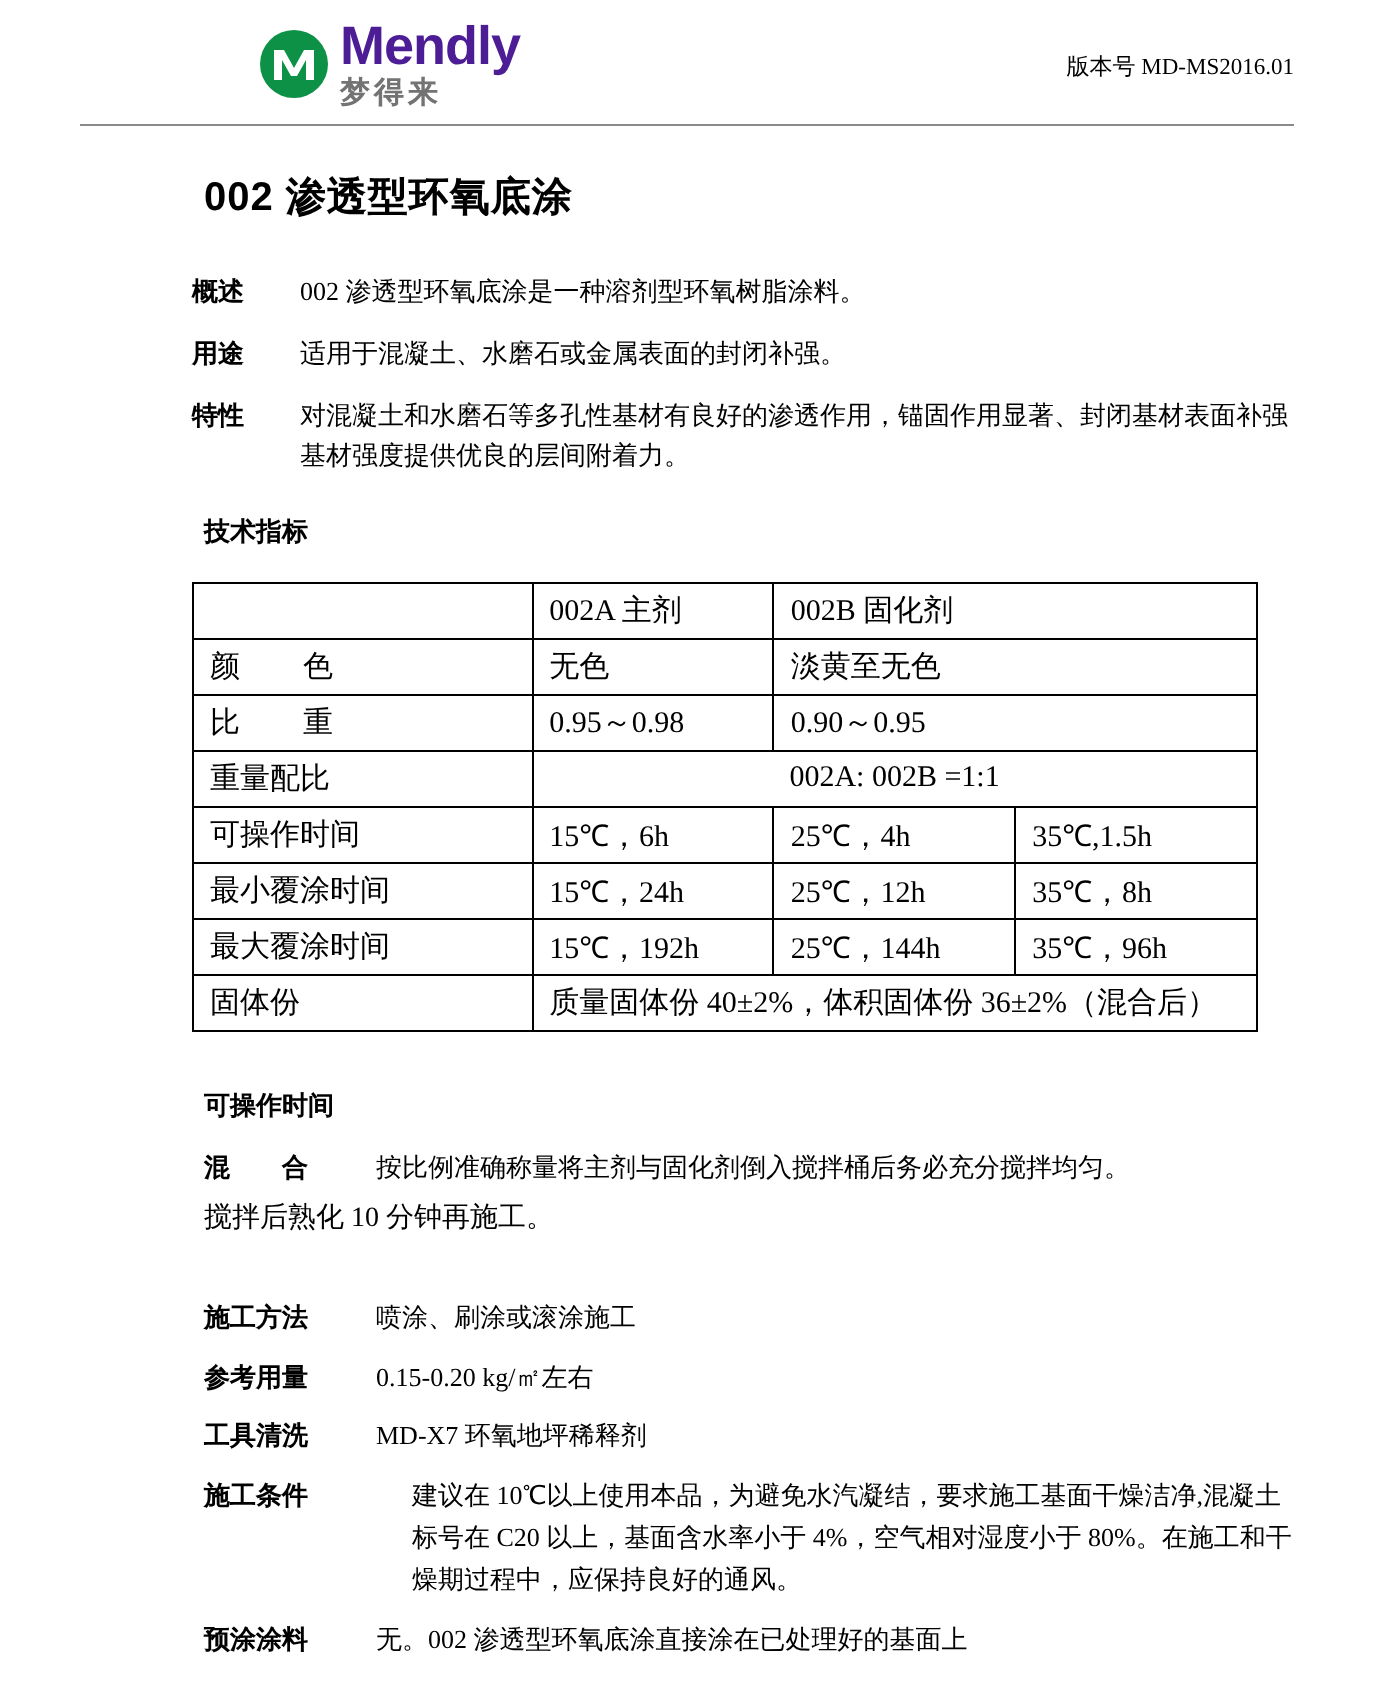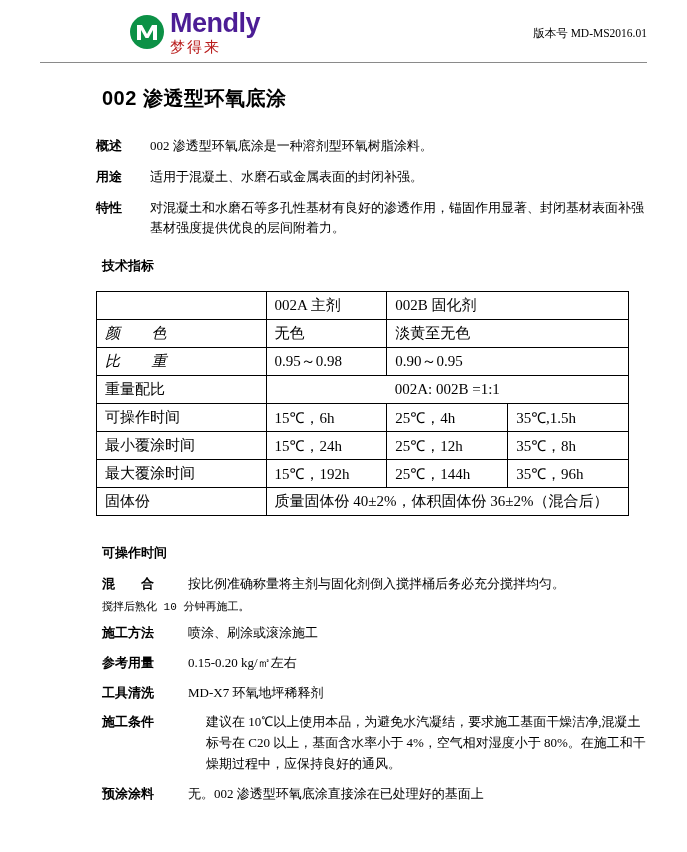--- a/index.html
+++ b/index.html
@@ -54,23 +54,23 @@
   .logo-en {
     font-family: "Liberation Sans", sans-serif;
     font-weight: bold;
     font-size: 27px;
     color: #4c1d95;
     letter-spacing: -0.5px;
     display: block;
   }
   .logo-cn {
     font-family: "Liberation Sans", sans-serif;
-    font-weight: normal;
+    font-weight: bold;
     font-size: 15px;
-    color: #b91c1c;
+    color: #737373;
     letter-spacing: 2px;
     display: block;
     margin-top: 2px;
   }
   .doc-version {
     position: absolute;
     right: 0;
     top: 26px;
     font-family: "Liberation Serif", serif;
     font-size: 11.5px;
@@ -132,21 +132,21 @@
   .spec-table td {
     border: 1px solid #000;
     height: 28px;
     padding: 2px 8px;
     vertical-align: middle;
   }
   .spec-table .c0 { width: 170px; }
   .spec-table .c1 { width: 121px; }
   .spec-table .c2 { width: 121px; }
   .spec-table .c3 { width: 121px; }
-  .spec-table .sp { letter-spacing: 0.5px; font-style: italic; }
+  .spec-table .sp { letter-spacing: 0.5px; }
 
   
   .constr-head {
     font-family: "Liberation Sans", sans-serif;
     font-weight: bold;
     font-size: 13px;
     margin: 28px 0 0 62px;
   }
   .constr {
     margin: 12px 0 0 62px;
@@ -164,23 +164,23 @@
     width: 86px;
     flex: 0 0 86px;
     font-size: 13px;
   }
   .crow .cval {
     flex: 1;
     font-family: "Liberation Serif", serif;
     font-size: 13px;
   }
   .mix-cont {
-    margin: -4px 0 6px 0;
-    font-size: 11px;
-    font-family: Liberation Mono, monospace;
+    margin: -4px 0 27px 0;
+    font-size: 14px;
+    font-family: Liberation Serif, serif;
     line-height: 1.6;
   }
 </style>
 </head>
 <body>
 
 <div class="page">
 
   <div class="header">
     <div class="logo-block">

